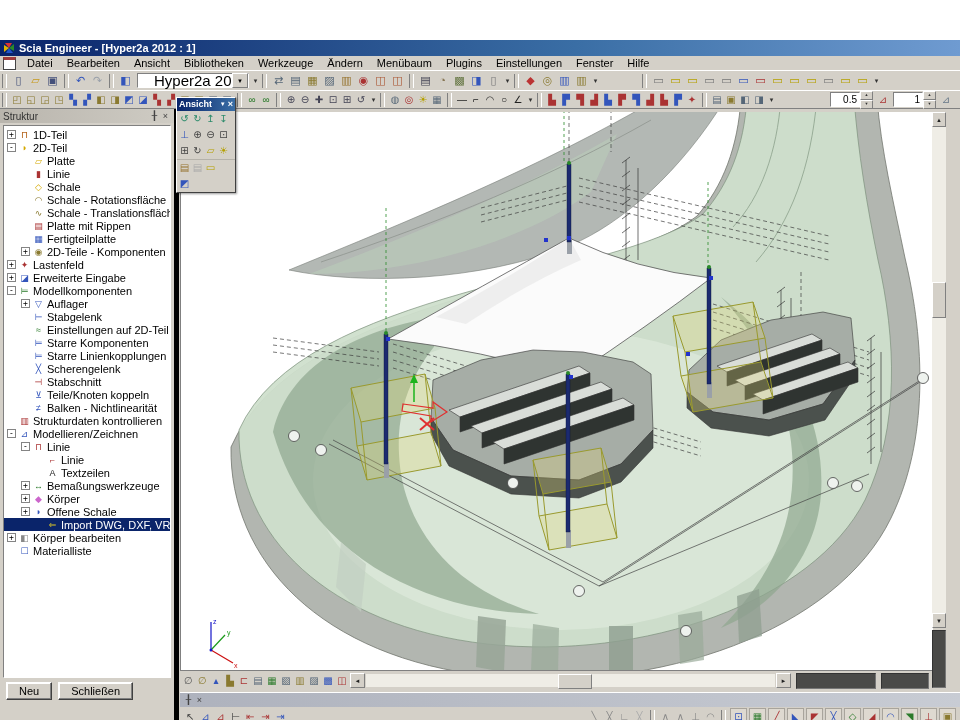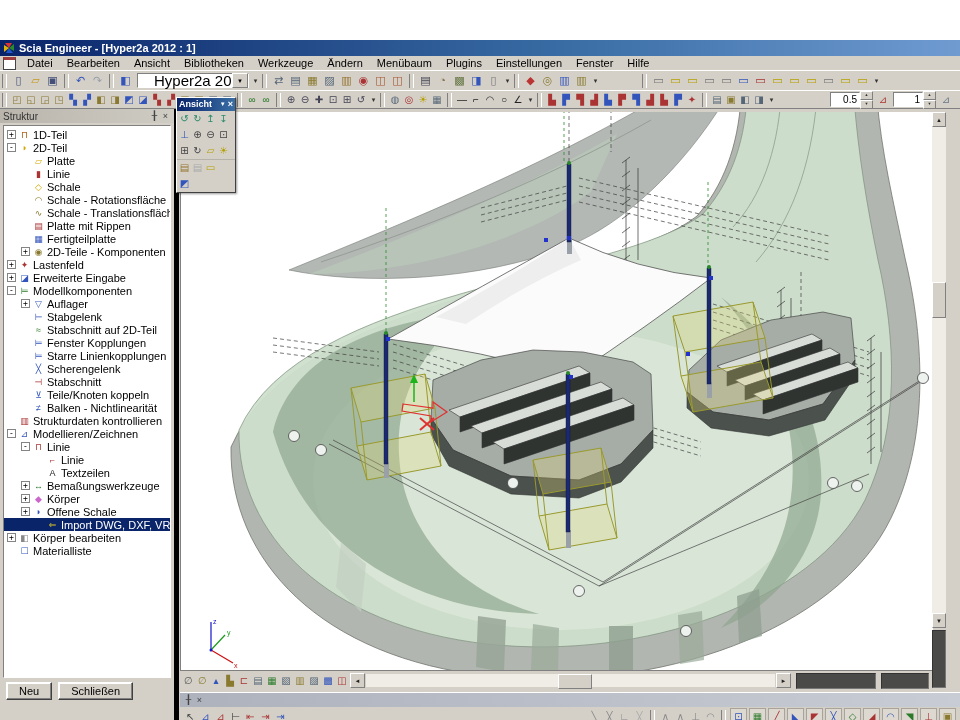--- a/index.html
+++ b/index.html
@@ -372,27 +372,27 @@
 
       <div class="trow d1">
         <span class="exp"></span>
         <span class="ticon" style=";color:#3355bb">⊢</span>
         <span class="tlabel">Stabgelenk</span>
       </div>
 
       <div class="trow d1">
         <span class="exp"></span>
         <span class="ticon" style=";color:#2a7a2a">≈</span>
-        <span class="tlabel">Stabschnitt auf 2D-Teil</span>
+        <span class="tlabel">Einstellungen auf 2D-Teil</span>
       </div>
 
       <div class="trow d1">
         <span class="exp"></span>
         <span class="ticon" style=";color:#3355bb">⊨</span>
-        <span class="tlabel">Fenster Kopplungen</span>
+        <span class="tlabel">Starre Komponenten</span>
       </div>
 
       <div class="trow d1">
         <span class="exp"></span>
         <span class="ticon" style=";color:#3355bb">⊨</span>
         <span class="tlabel">Starre Linienkopplungen</span>
       </div>
 
       <div class="trow d1">
         <span class="exp"></span>

